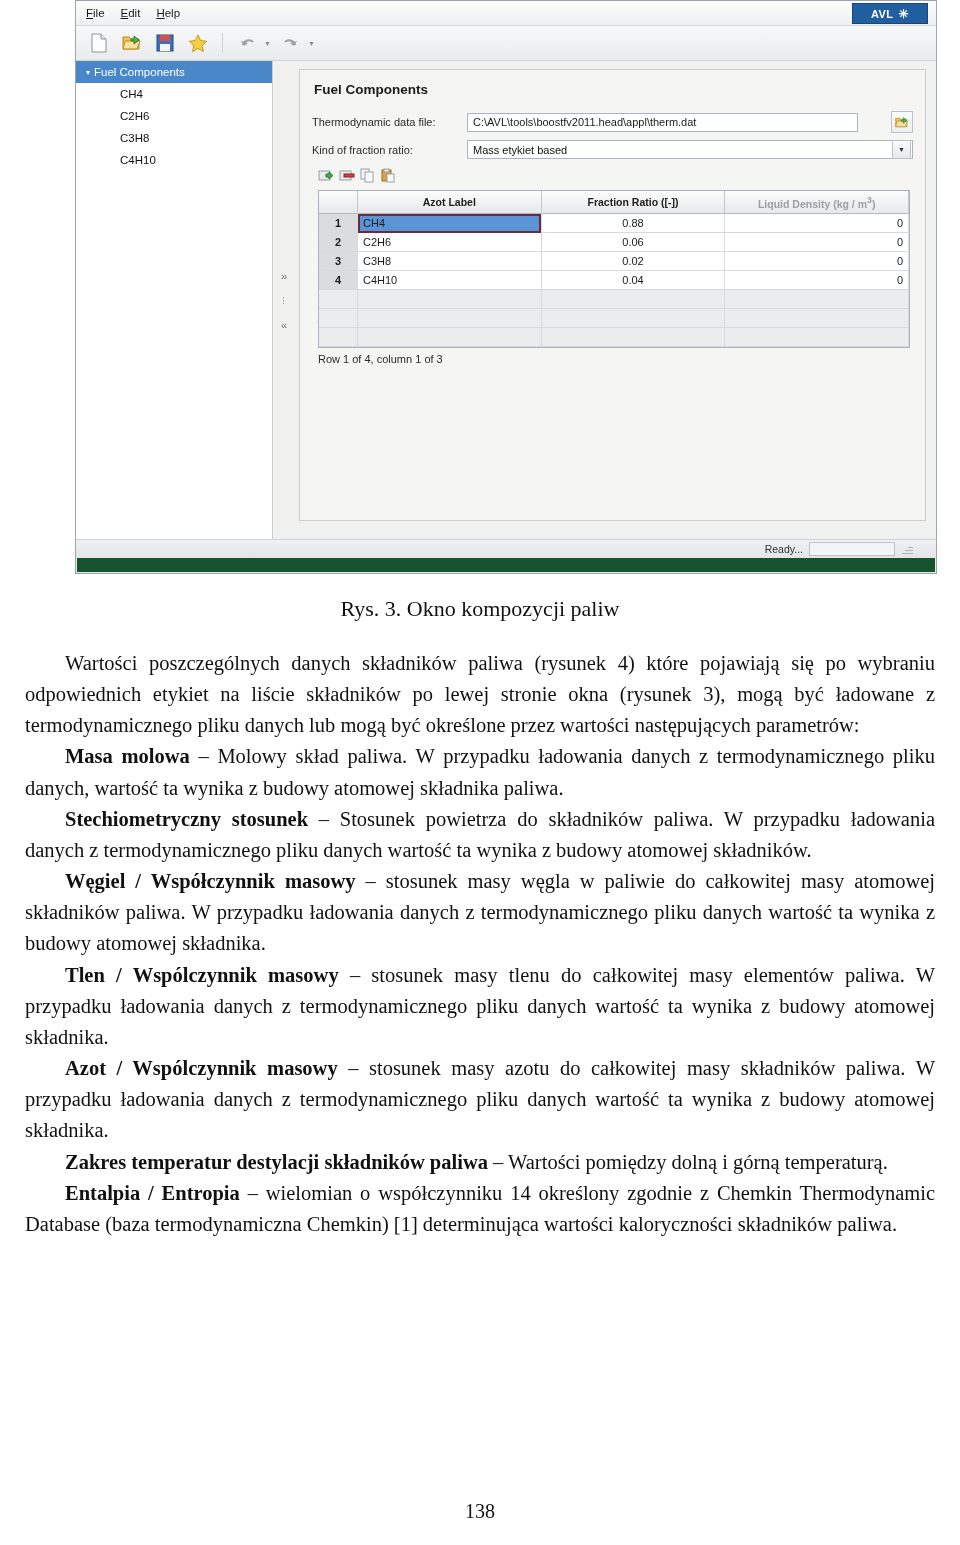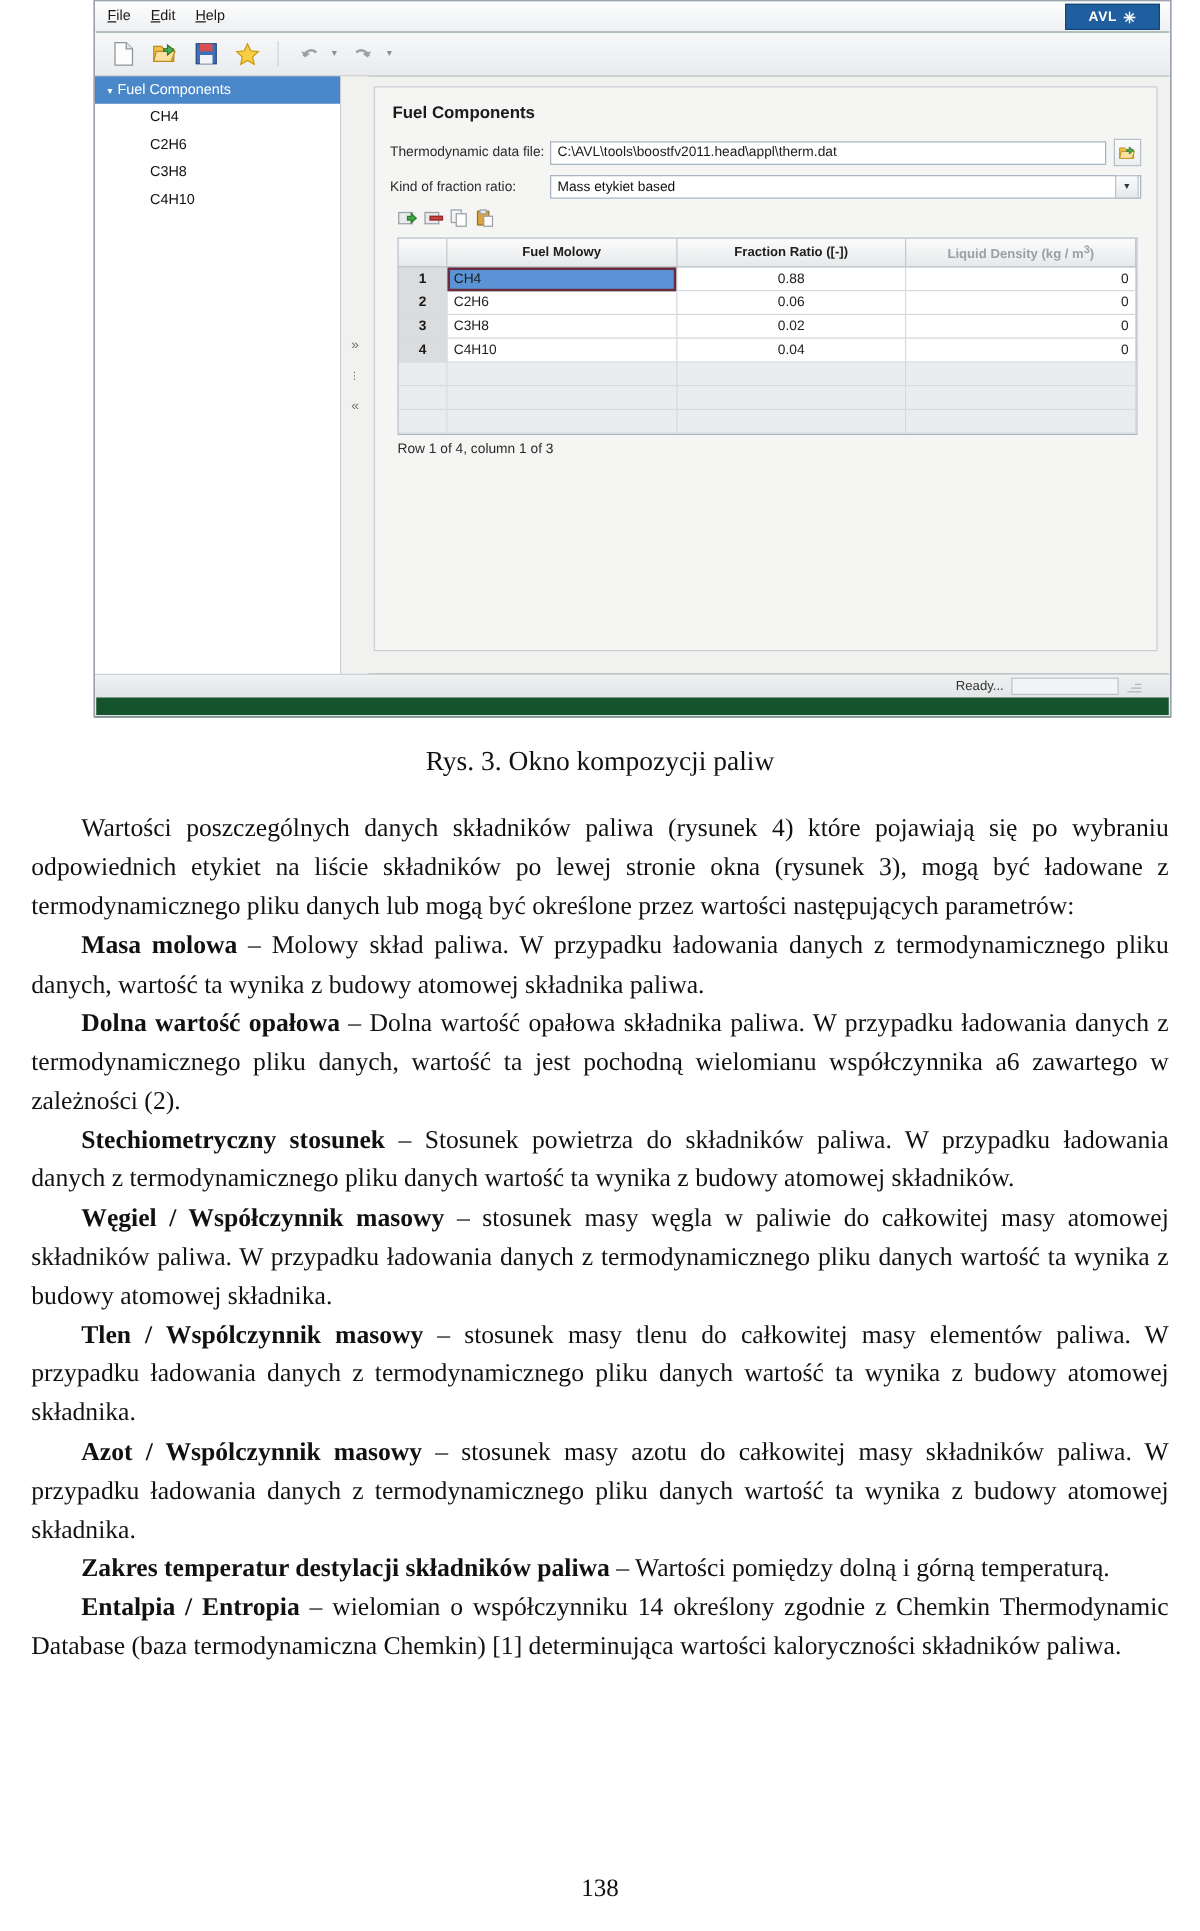--- a/index.html
+++ b/index.html
@@ -70,21 +70,21 @@
   }
   .splitter .dots{font-size:8px;letter-spacing:1px;}
 
   .content-pane{flex:1;padding:8px 10px 0 4px;}
   .panel{
     background:#f5f5f4;border:1px solid #c9ced3;height:452px;
     padding:10px 12px;position:relative;box-sizing:border-box;
   }
   .panel-title{font-size:13.5px;font-weight:bold;color:#1b1b1b;margin:2px 0 14px 2px;}
 
-  .form-row{display:flex;align-items:center;margin-bottom:7px;}
+  .form-row{display:flex;align-items:center;margin-bottom:7px;gap:27px;}
   .form-label{font-size:11px;color:#2b2b2b;width:128px;}
   .text-input{
     flex:1;height:19px;background:#fff;border:1px solid #a9b4c0;
     font-size:11px;color:#1b1b1b;display:flex;align-items:center;
     padding:0 5px;box-sizing:border-box;font-family:"Liberation Sans", sans-serif;
   }
   .browse-btn{
     width:20px;height:20px;margin-left:6px;border:1px solid #b9c2cb;
     background:linear-gradient(#fbfbfb,#eceef0);display:flex;
     align-items:center;justify-content:center;
@@ -295,21 +295,21 @@
                   <rect x="7" y="6" width="7" height="8" fill="#fbfbfb" stroke="#9aa0a6"></rect>
                 </svg>
             </span>
           </div>
 
           <div class="grid">
             <table class="gt">
               <thead>
                 <tr>
                   <th class="idx"></th>
-                  <th>Fuel Molowy</th>
+                  <th>Azot Label</th>
                   <th>Fraction Ratio ([-])</th>
                   <th class="dim">
                     <span>Liquid Density (kg / m</span><sup>3</sup><span>)</span>
                   </th>
                 </tr>
               </thead>
               <tbody>
                 <tr>
                   <td class="idx">1</td>
                   <td class="selcell">CH4</td>
@@ -374,21 +374,20 @@
 </div>
 
 <div class="doc">
   <div class="caption">Rys. 3. Okno kompozycji paliw</div>
 
   <div class="body-text">
     <p class="indent"><span>Wartości poszczególnych danych składników paliwa (rysunek 4) które pojawiają się po wybraniu odpowiednich etykiet na liście składników po lewej stronie okna (rysunek 3), mogą być ładowane z termodynamicznego pliku danych lub mogą być określone przez wartości następujących parametrów:</span></p>
 
     <p class="indent"><b>Masa molowa</b><span> – Molowy skład paliwa. W przypadku ładowania danych z termodynamicznego pliku danych, wartość ta wynika z budowy atomowej składnika paliwa.</span></p>
 
-    <p class="indent"><b>Dolna wartość opałowa</b><span> – Dolna wartość opałowa składnika paliwa. W przypadku ładowania danych z termodynamicznego pliku danych, wartość ta jest pochodną wielomianu współczynnika a6 zawartego w zależności (2).</span></p>
 
     <p class="indent"><b>Stechiometryczny stosunek</b><span> – Stosunek powietrza do składników paliwa. W przypadku ładowania danych z termodynamicznego pliku danych wartość ta wynika z budowy atomowej składników.</span></p>
 
     <p class="indent"><b>Węgiel / Współczynnik masowy</b><span> – stosunek masy węgla w paliwie do całkowitej masy atomowej składników paliwa. W przypadku ładowania danych z termodynamicznego pliku danych wartość ta wynika z budowy atomowej składnika.</span></p>
 
     <p class="indent"><b>Tlen / Wspólczynnik masowy</b><span> – stosunek masy tlenu do całkowitej masy elementów paliwa. W przypadku ładowania danych z termodynamicznego pliku danych wartość ta wynika z budowy atomowej składnika.</span></p>
 
     <p class="indent"><b>Azot / Wspólczynnik masowy</b><span> – stosunek masy azotu do całkowitej masy składników paliwa. W przypadku ładowania danych z termodynamicznego pliku danych wartość ta wynika z budowy atomowej składnika.</span></p>
 
     <p class="indent"><b>Zakres temperatur destylacji składników paliwa</b><span> – Wartości pomiędzy dolną i górną temperaturą.</span></p>

